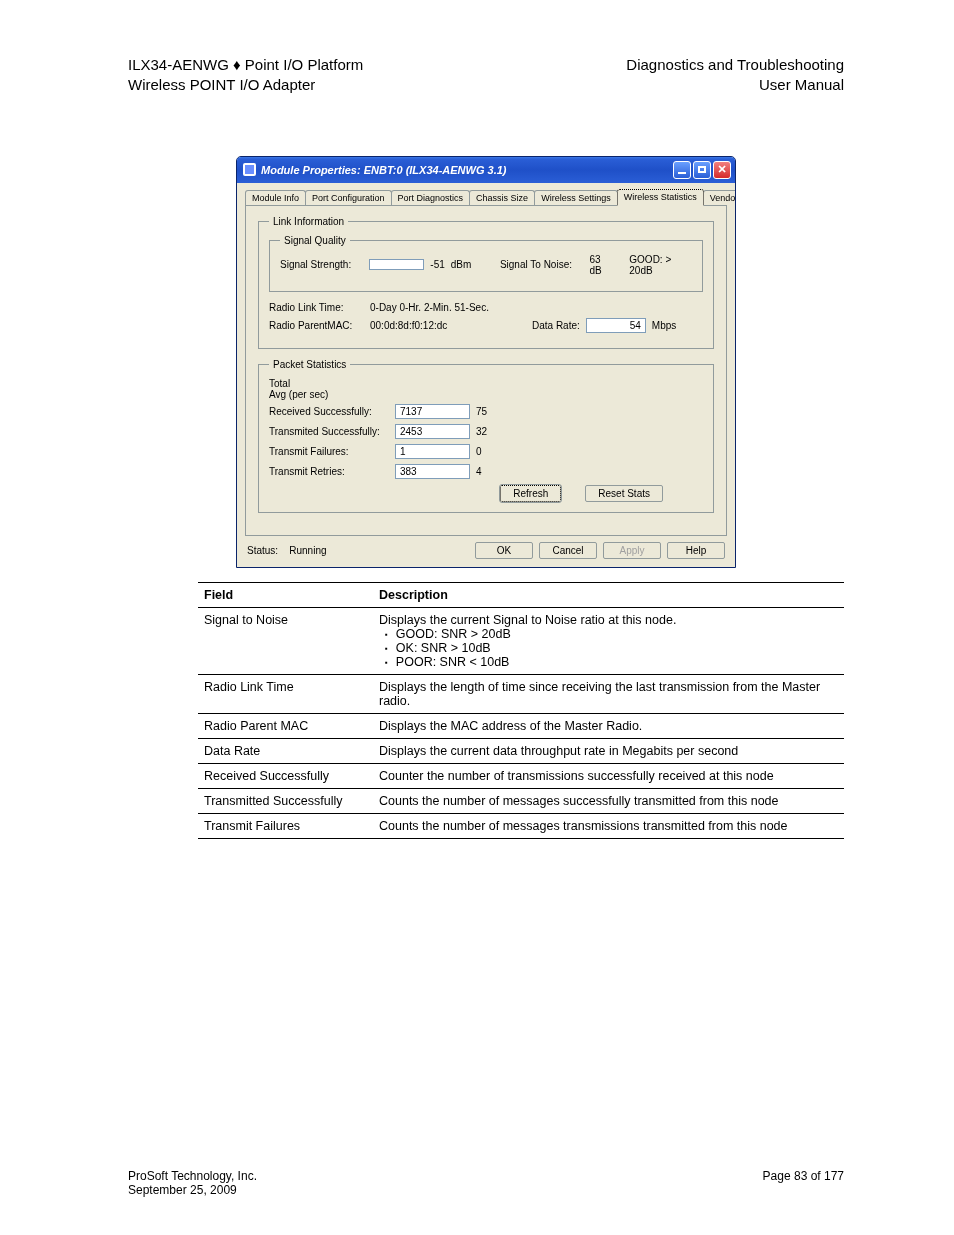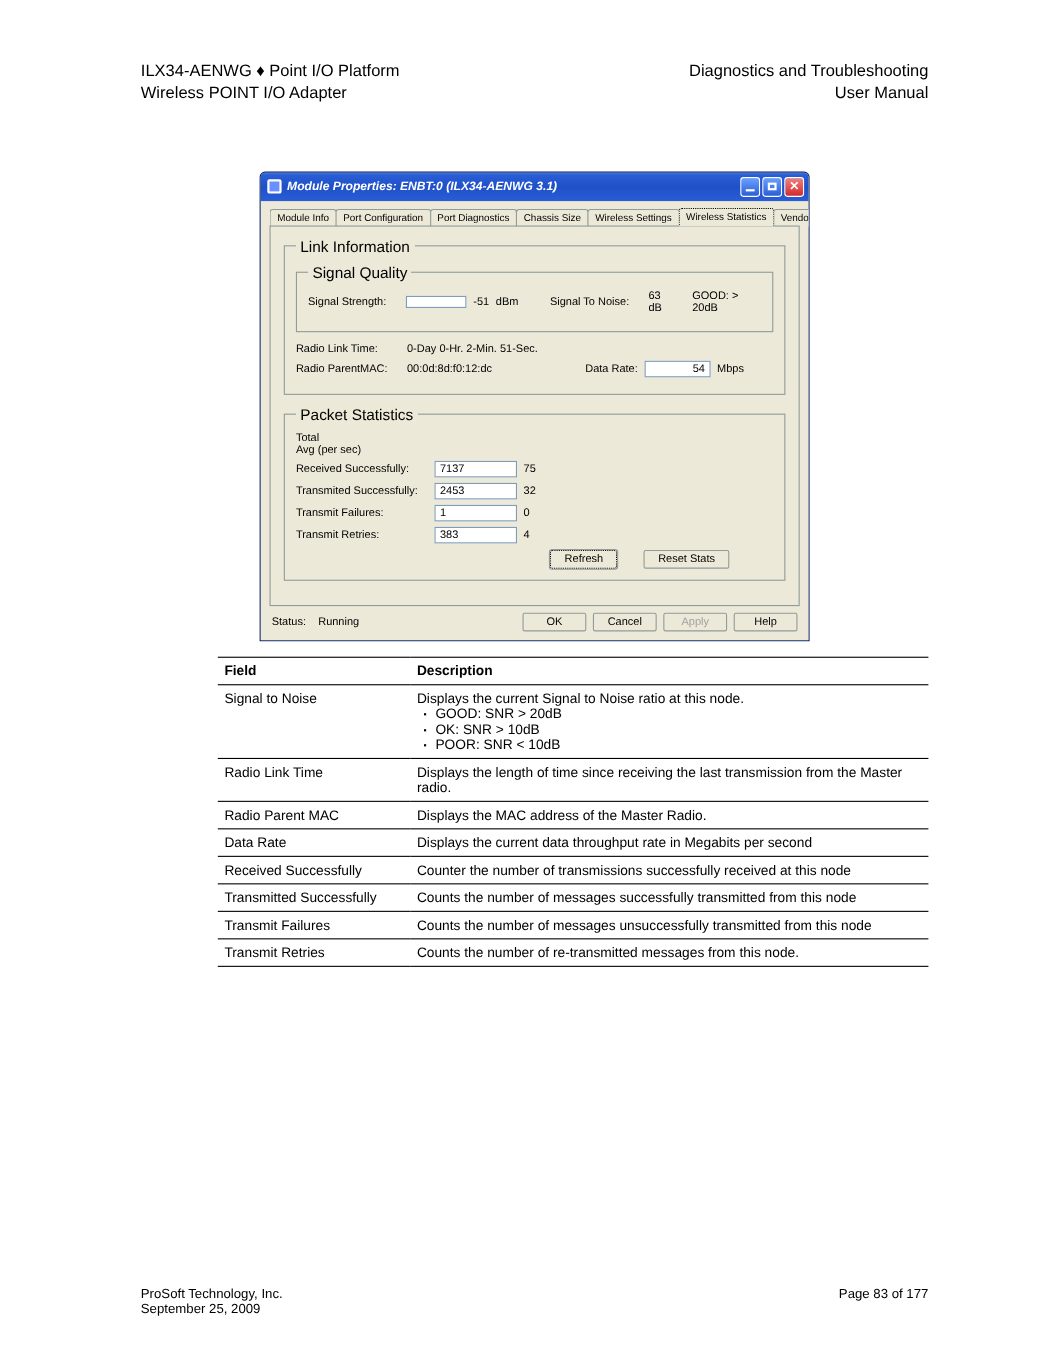--- a/index.html
+++ b/index.html
@@ -106,21 +106,21 @@
     margin-top:-1px;
     position:relative;
     z-index:1;
   }
   fieldset {
     border:1px solid #919b9c;
     padding:8px 10px 10px 10px;
     margin-bottom:10px;
     font-size:10px;
   }
-  legend { padding:0 4px; font-size:14px; }
+  legend { padding:0 4px; font-size:10px; }
   .row { display:flex; align-items:center; margin-bottom:5px; gap:6px; }
   .lbl { white-space:nowrap; }
   .val-box {
     background:#fff;
     border:1px solid #7f9db9;
     padding:1px 4px;
     min-width:40px;
     height:15px;
     font-size:10px;
     display:inline-flex;
@@ -354,25 +354,21 @@
       <tr>
         <td class="field-col" style="font-weight:normal;">Received Successfully</td>
         <td>Counter the number of transmissions successfully received at this node</td>
       </tr>
       <tr>
         <td class="field-col" style="font-weight:normal;">Transmitted Successfully</td>
         <td>Counts the number of messages successfully transmitted from this node</td>
       </tr>
       <tr>
         <td class="field-col" style="font-weight:normal;">Transmit Failures</td>
-        <td>Counts the number of messages unsuccessfully transmitted from this node</td>
-      </tr>
-      <tr>
-        <td class="field-col" style="font-weight:normal;">Transmit Retries</td>
-        <td>Counts the number of re-transmitted messages from this node.</td>
+        <td>Counts the number of messages transmissions transmitted from this node</td>
       </tr>
     </tbody>
       </table>
   </div>
 </div>
 
 <div class="page-footer">
   <div>
     <div>ProSoft Technology, Inc.</div>
     <div>September 25, 2009</div>

